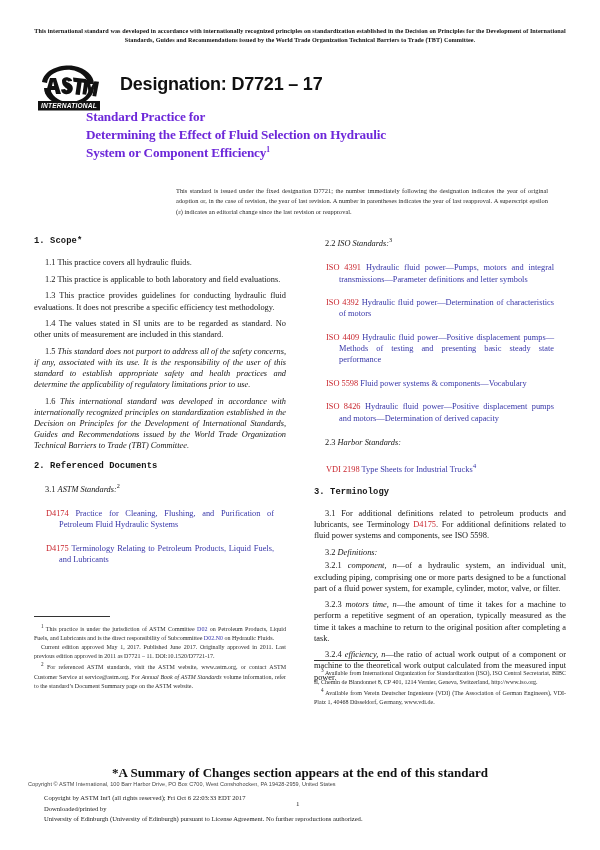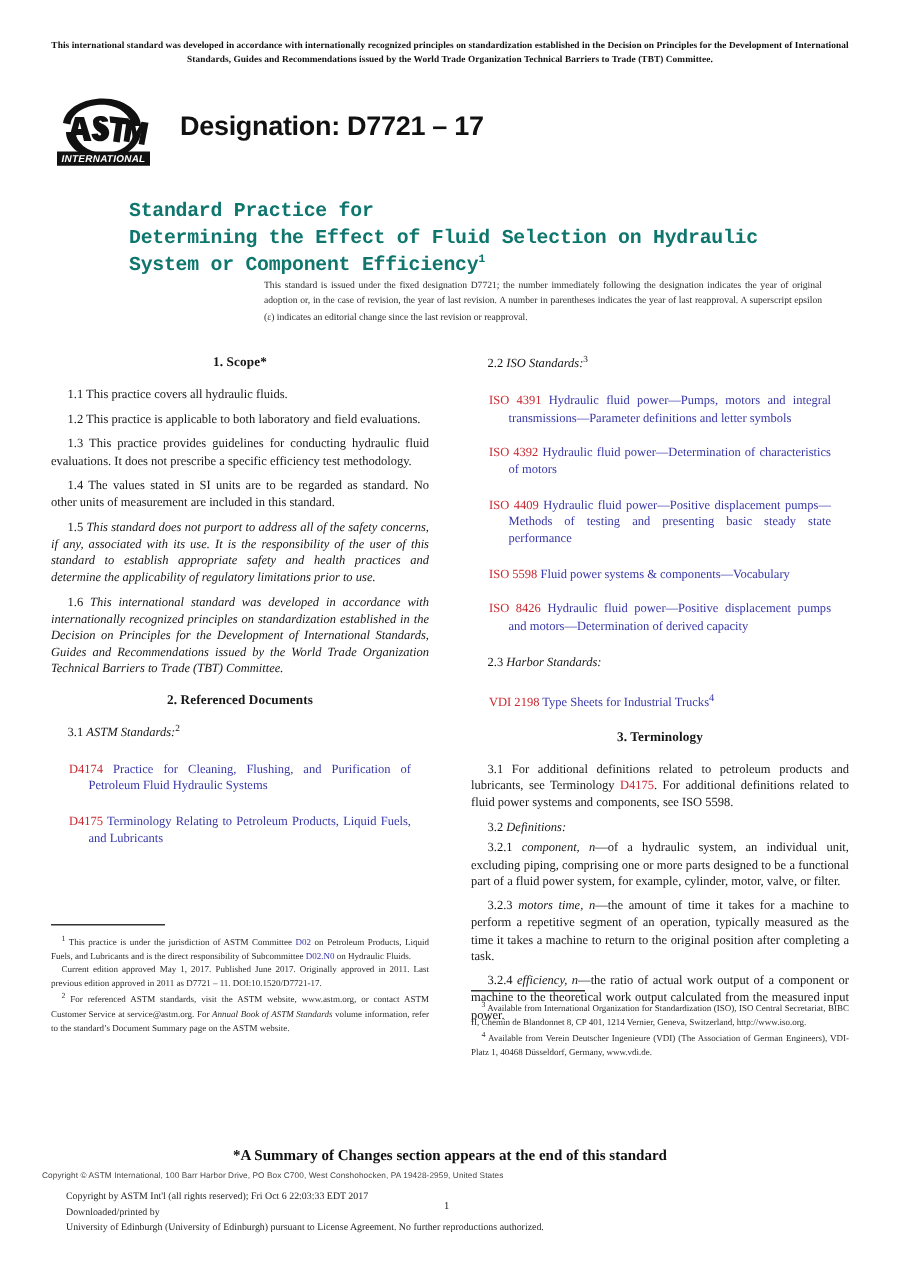--- a/index.html
+++ b/index.html
@@ -59,27 +59,27 @@
     font-weight: bold;
     font-size: 18px;
     letter-spacing: -0.2px;
     color: #111;
   }
 
   
   .title-block {
     position: absolute;
     left: 86px;
-    top: 132px;
+    top: 108px;
     width: 460px;
-    font-family: Liberation Mono, monospace;
+    font-family: Liberation Serif, serif;
     font-weight: bold;
     font-size: 13.2px;
     line-height: 1.38;
-    color: #0f766e;
+    color: #6d28d9;
     letter-spacing: -0.15px;
   }
   .title-block sup { font-size: 7.5px; vertical-align: super; }
 
   
   .issuance {
     position: absolute;
     left: 176px;
     top: 186px;
     width: 372px;
@@ -99,22 +99,23 @@
     text-align: justify;
     color: #161616;
   }
   .col-left  { left: 34px; }
   .col-right { left: 314px; }
 
   h2.sec {
     font-size: 8.8px;
     font-weight: bold;
     margin: 9px 0 4px 0;
-    text-align: center;
+    text-align: left;
     letter-spacing: 0.01em;
+    font-family: Liberation Mono, monospace;
   }
   h2.sec.first { margin-top: 0; }
 
   p.para {
     margin: 0 0 0 0;
     padding-top: 5.5px;
     text-indent: 11px;
     text-align: justify;
   }
   p.para.tight { padding-top: 2.5px; }
@@ -168,21 +169,21 @@
   .fn sup { font-size: 5.2px; vertical-align: super; }
   .fn i { font-style: italic; }
 
   
   .summary-line {
     position: absolute;
     left: 34px;
     top: 765px;
     width: 532px;
     text-align: center;
-    font-size: 10px;
+    font-size: 13px;
     font-weight: bold;
     color: #111;
   }
   .copyright-line {
     position: absolute;
     left: 28px;
     top: 781px;
     width: 545px;
     font-family: "Liberation Sans", sans-serif;
     font-size: 5.5px;

